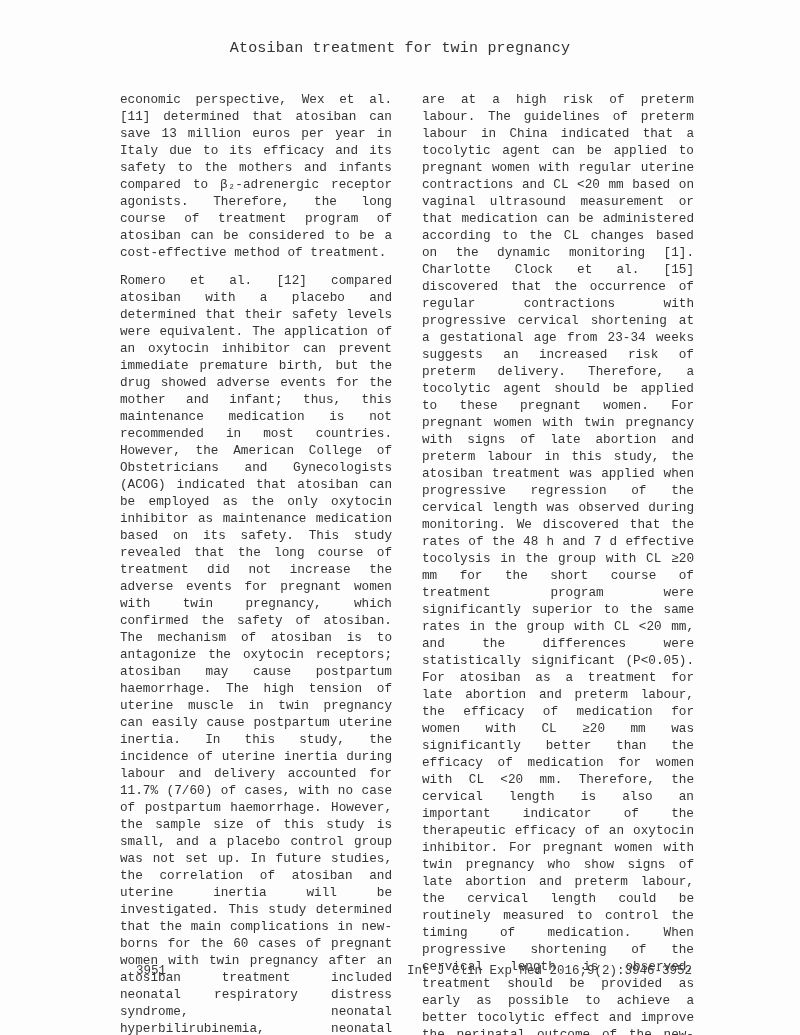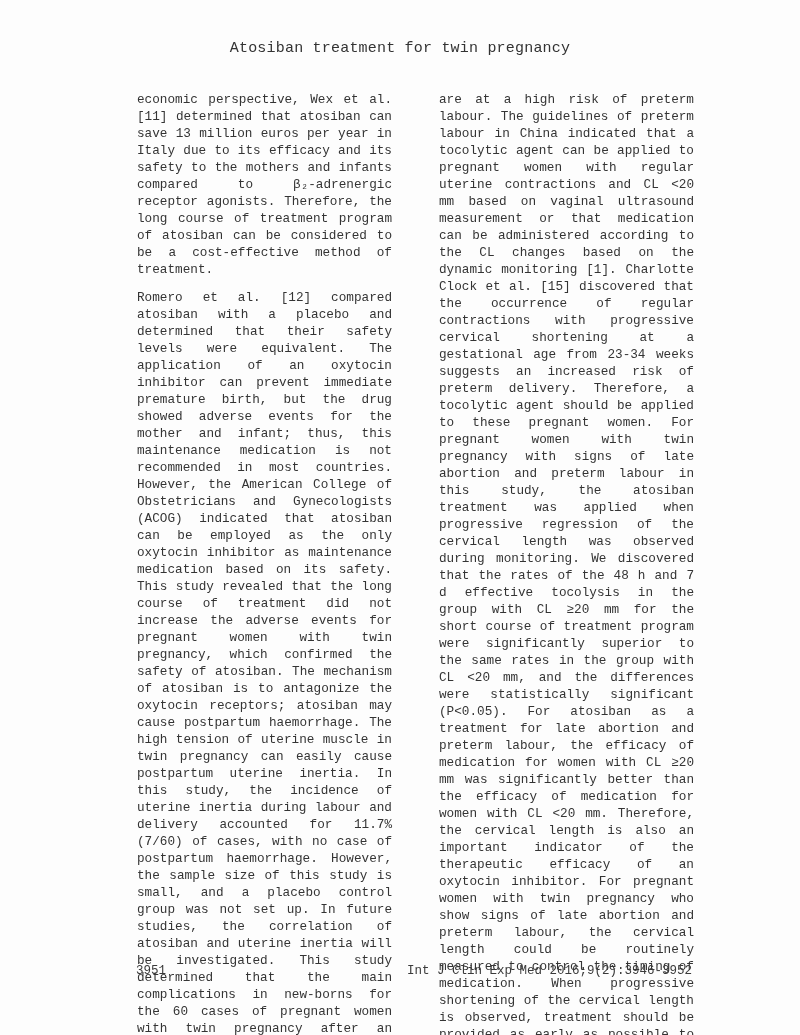--- a/index.html
+++ b/index.html
@@ -36,21 +36,21 @@
     left: 120px;
     width: 574px;
     display: flex;
     gap: 30px;
   }
   .column {
     width: 272px;
     flex: 0 0 272px;
   }
   .para {
-    margin: 0 0 11px 17px;
+    margin: 0 0 11px 0;
     font-size: 12.7px;
     line-height: 17px;
     text-align: justify;
     hyphens: auto;
     -webkit-hyphens: auto;
   }
   .para:last-child {
     margin-bottom: 0;
   }
   .section-heading {

